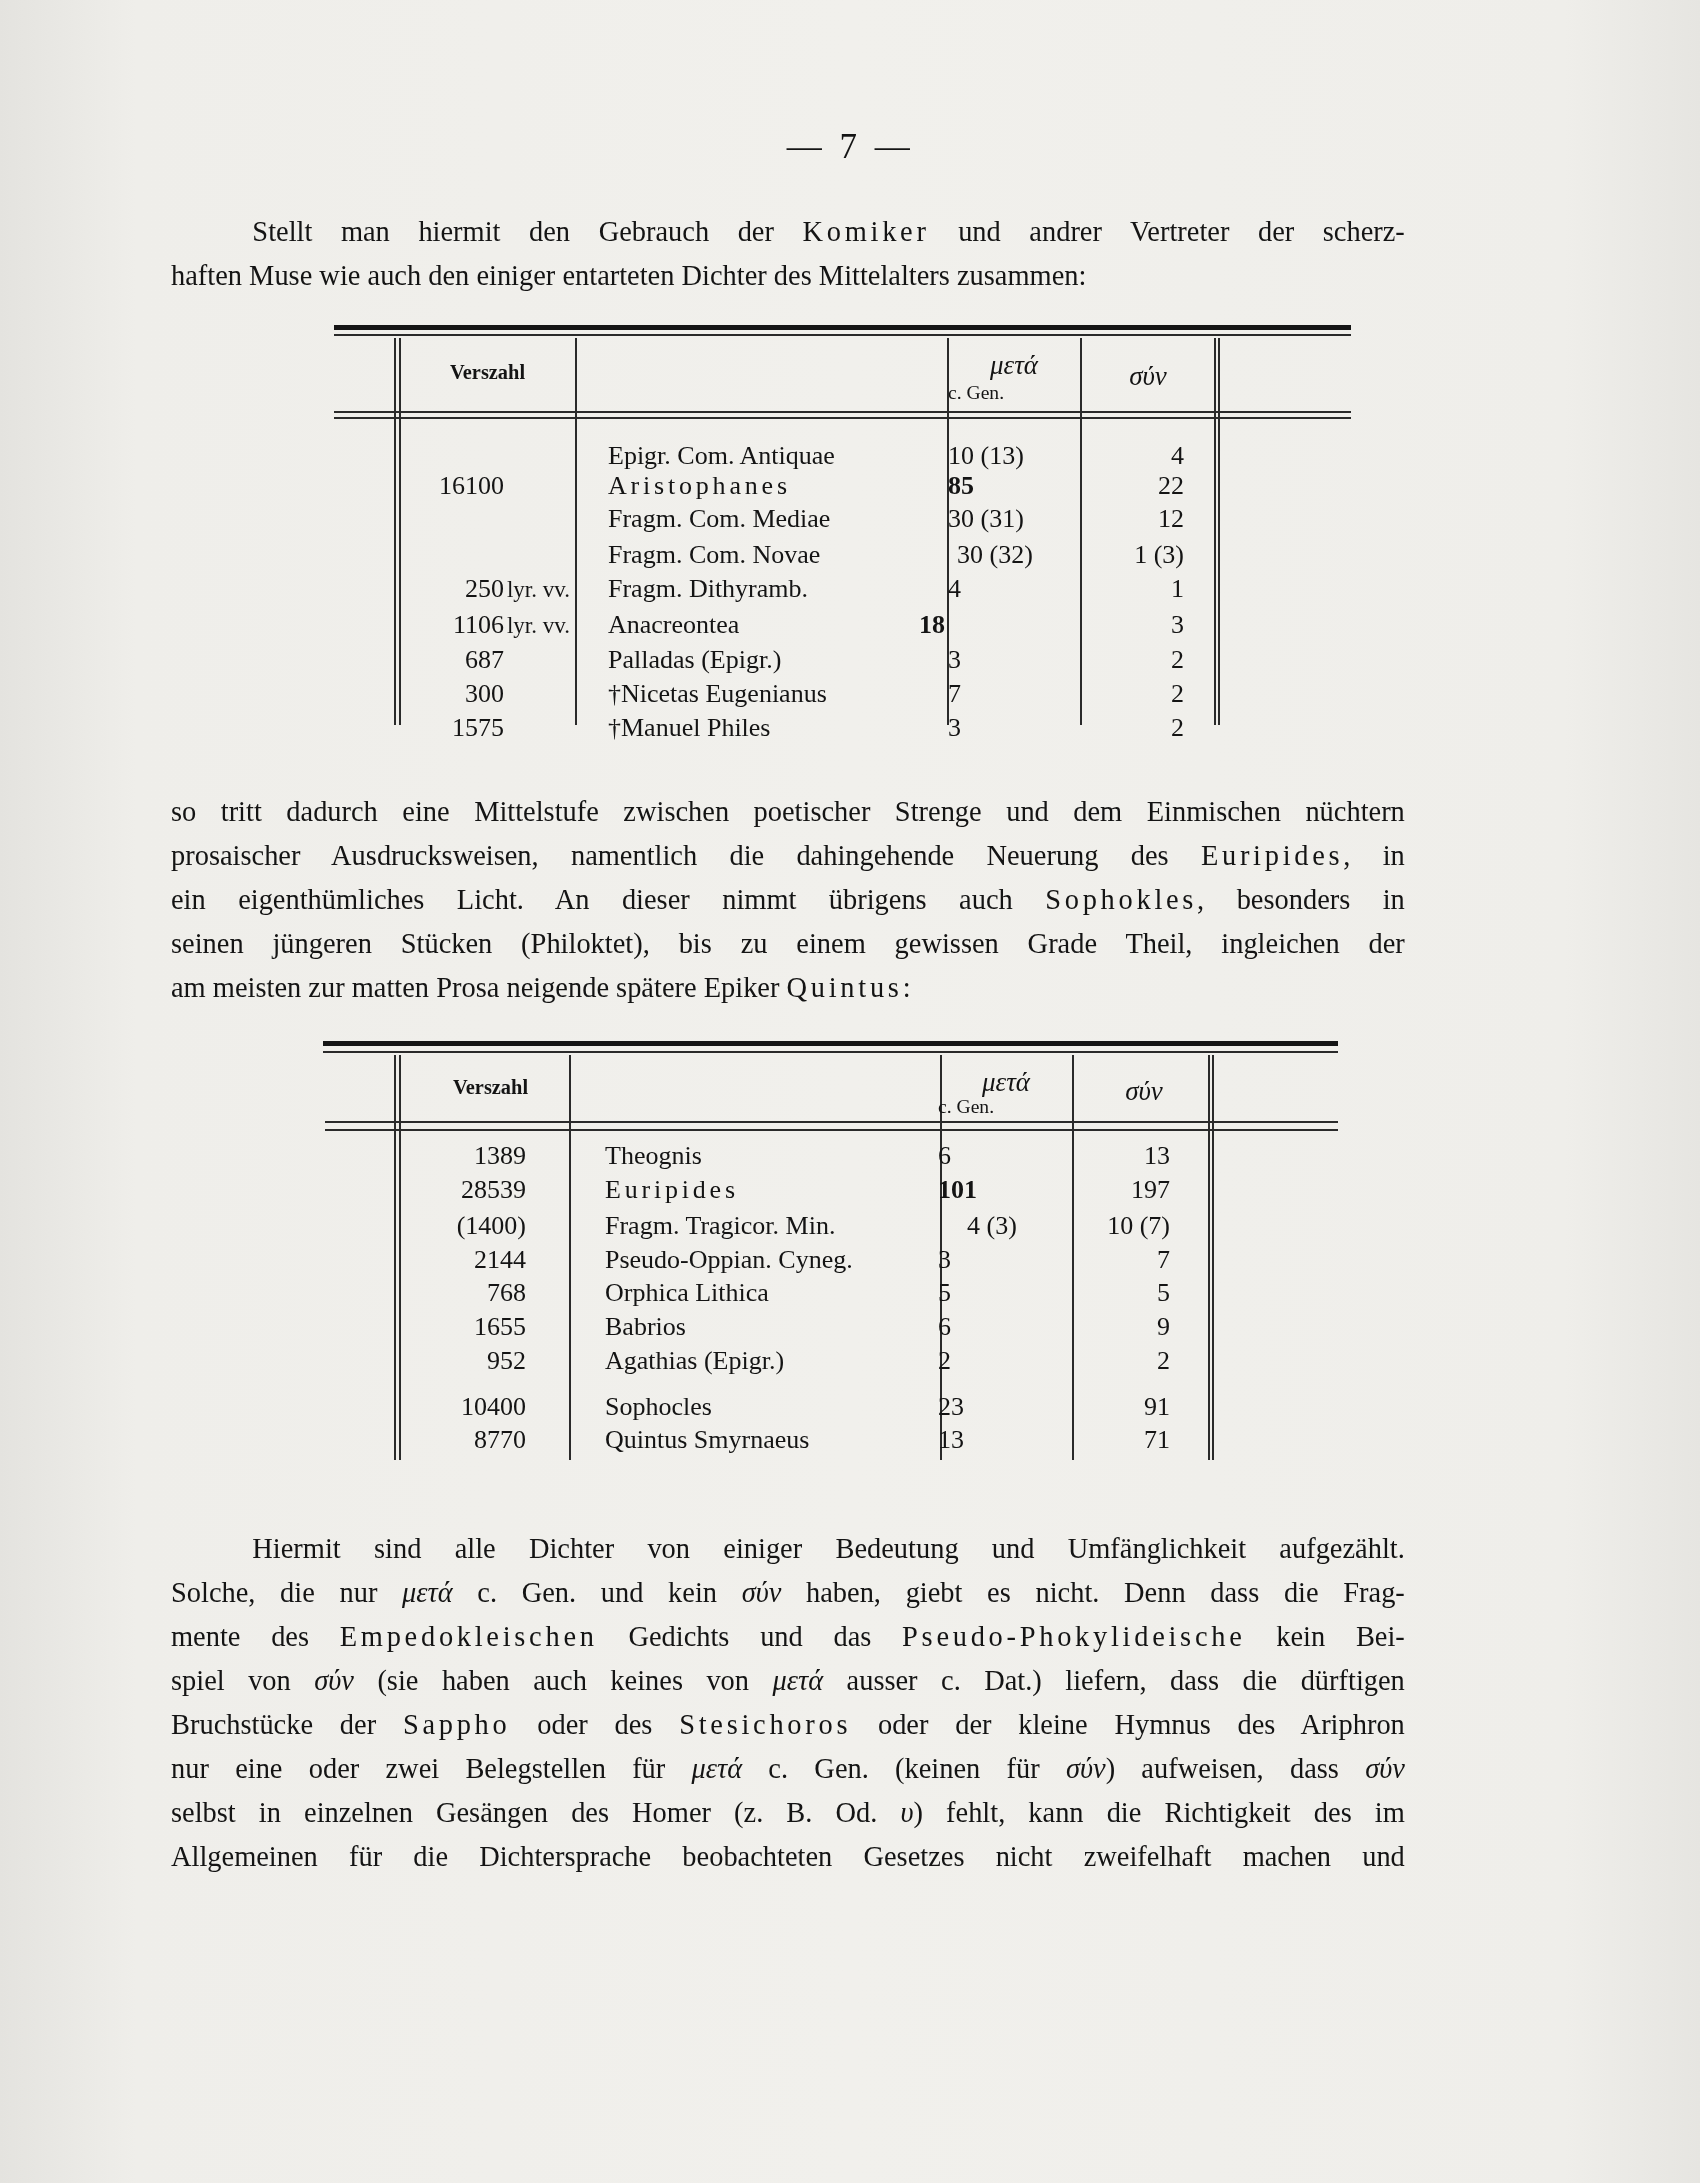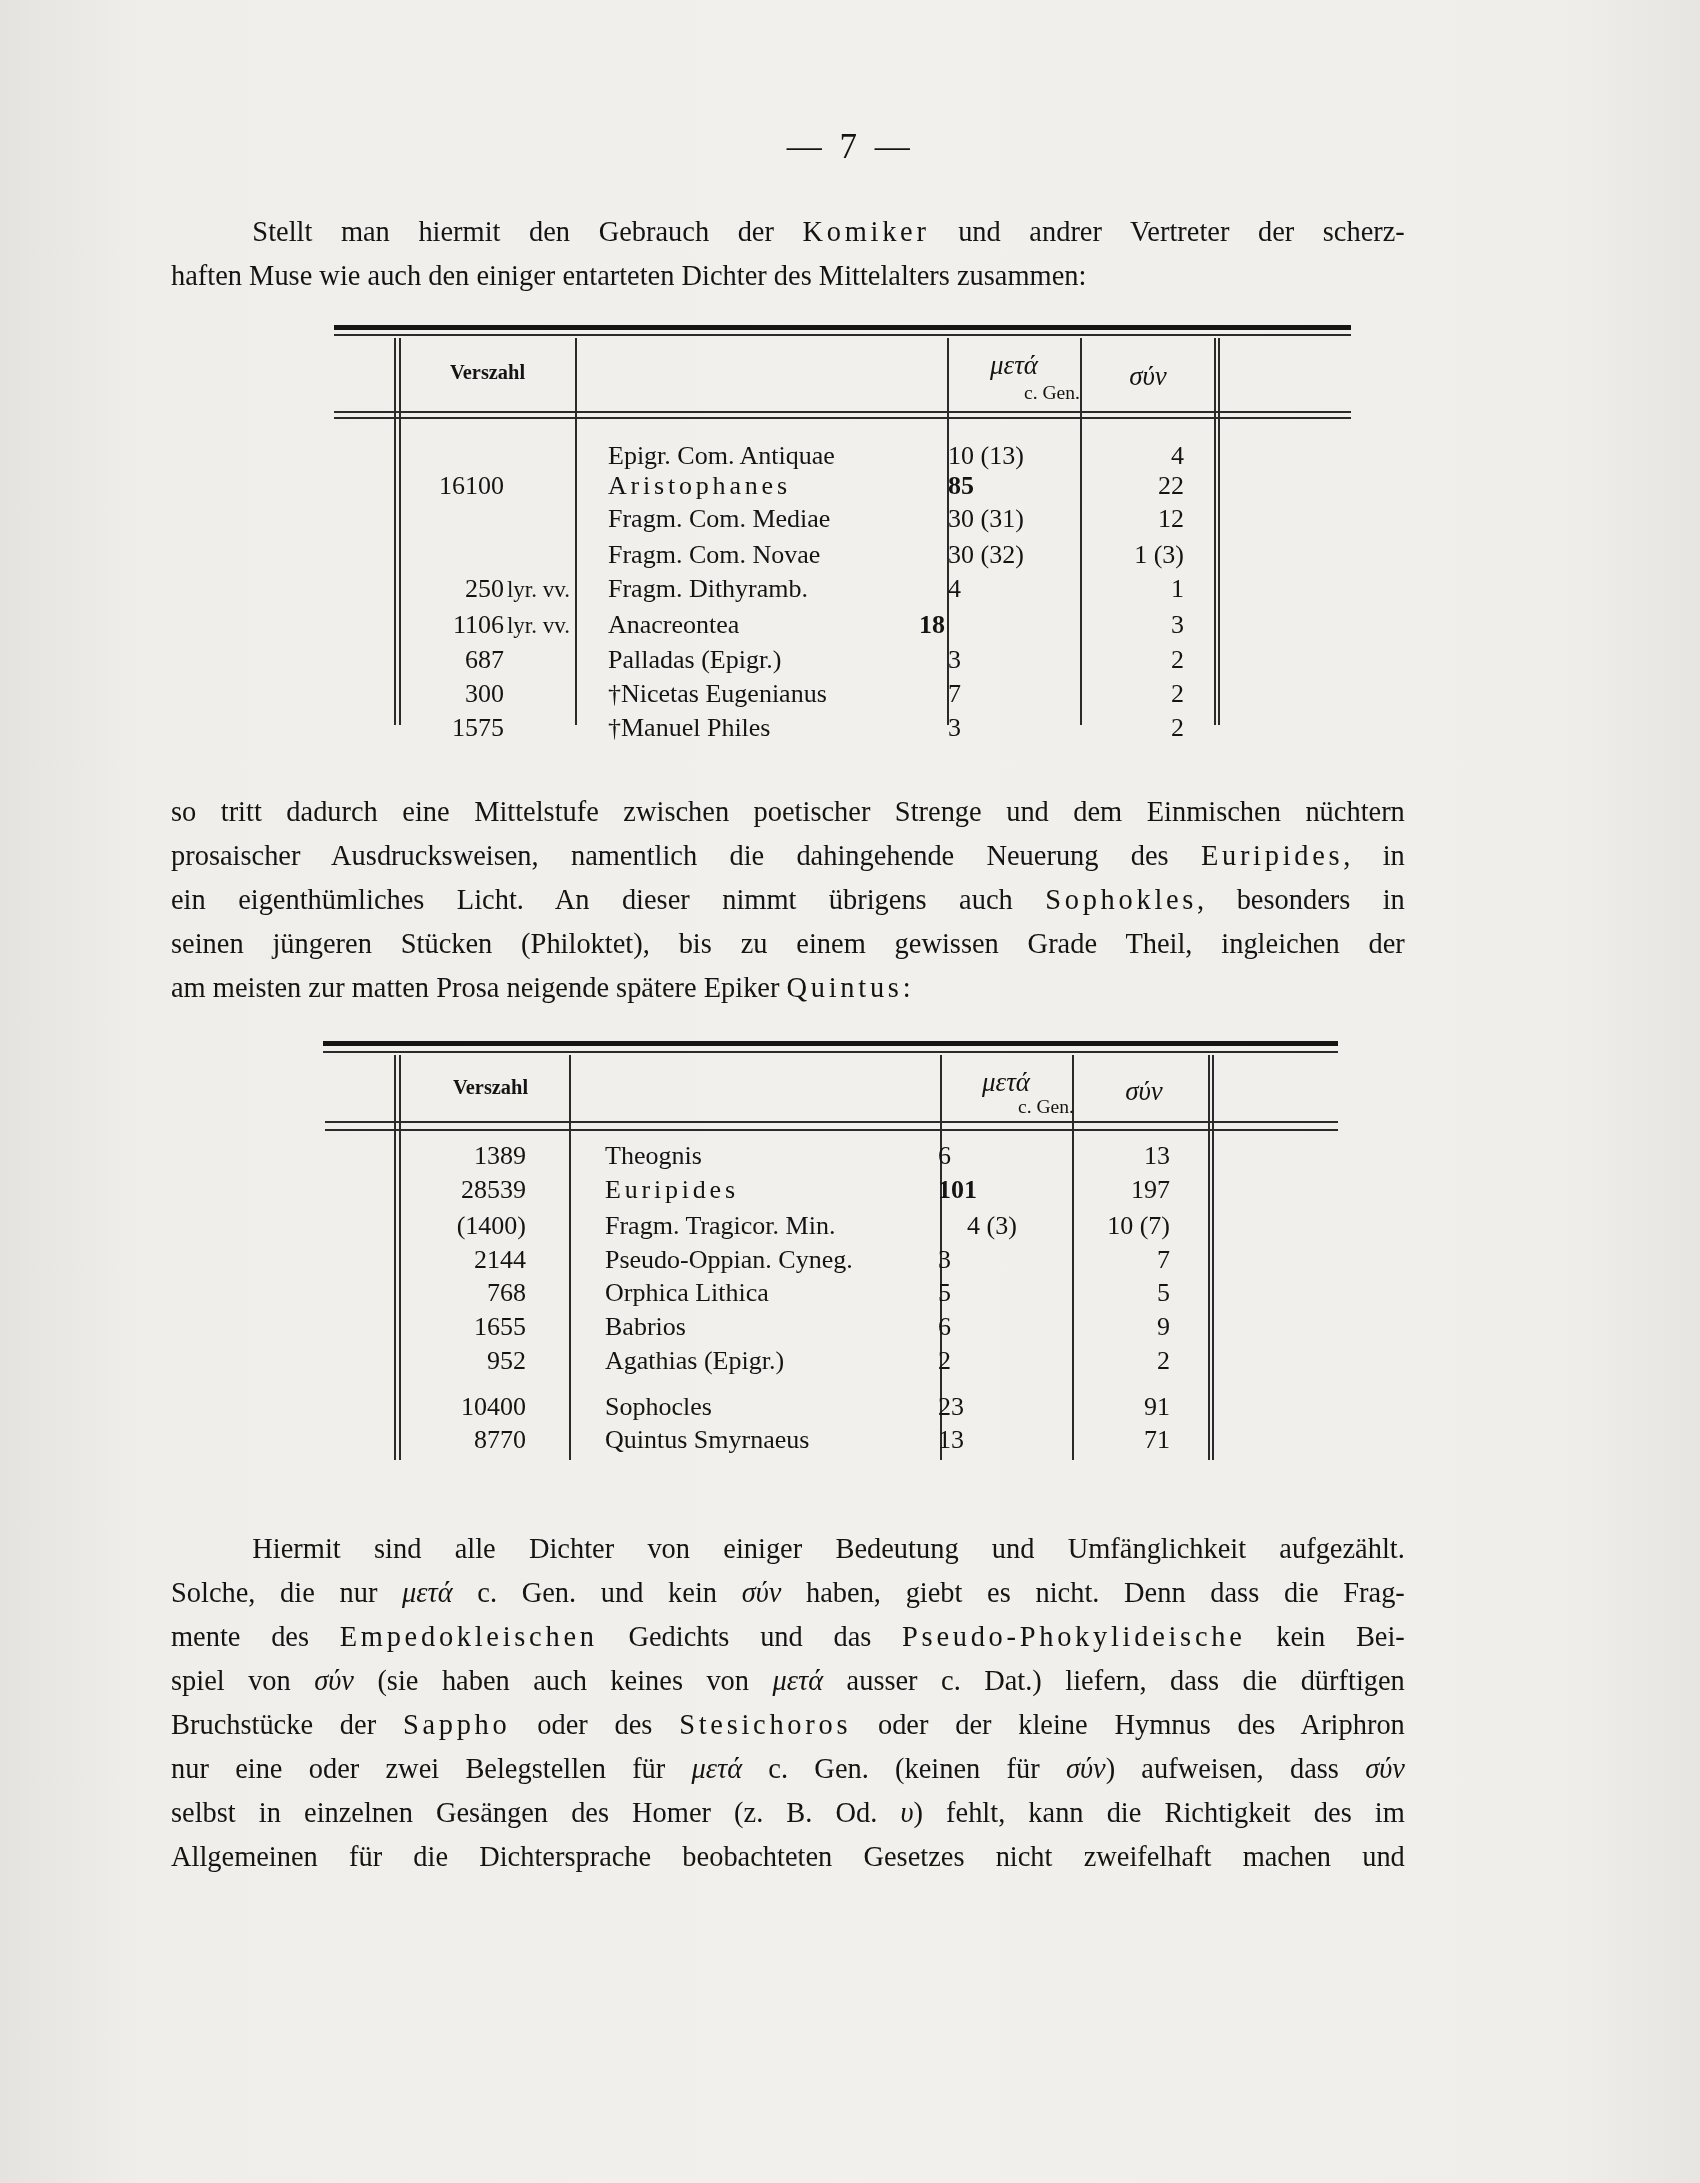--- a/index.html
+++ b/index.html
@@ -31,21 +31,21 @@
   .sp { letter-spacing: 3.8px; }
   .gr { font-style: italic; }
 
   
   .tbl { position: absolute; }
   .rule-thick { position: absolute; height: 5.3px; background: #151515; }
   .rule-thin { position: absolute; height: 1.5px; background: #2a2a2a; }
   .vline { position: absolute; width: 1.5px; background: #2a2a2a; }
   .hd { position: absolute; font-size: 20.4px; font-weight: bold; text-align: center; }
   .hdg { position: absolute; font-size: 27px; font-style: italic; text-align: center; }
-  .hdsm { position: absolute; font-size: 19.6px; text-align: right; }
+  .hdsm { position: absolute; font-size: 19.6px; text-align: left; }
   .row { position: absolute; height: 36px; font-size: 26px; line-height: 36px; }
   .c-vers { position: absolute; text-align: right; }
   .c-vers .lyr { font-size: 23px; margin-left: 3px; }
   .c-name { position: absolute; white-space: nowrap; }
   .c-meta { position: absolute; white-space: nowrap; }
   .c-syn { position: absolute; text-align: right; white-space: nowrap; }
   .bold { font-weight: bold; }
 </style>
 </head>
 <body>
@@ -93,21 +93,21 @@
         </div>
         <div class="row" style="top: 501px; left: 0px;">
           <div class="c-vers" style="left: 400px; width: 170px;"><span></span><span class="lyr" style="visibility: hidden;">lyr. vv.</span></div>
           <div class="c-name" style="left: 608px;">Fragm. Com. Mediae</div>
           <div class="c-meta" style="left: 948px; width: 102px;">30 (31)</div>
           <div class="c-syn" style="left: 1082px; width: 102px;">12</div>
         </div>
         <div class="row" style="top: 537px; left: 0px;">
           <div class="c-vers" style="left: 400px; width: 170px;"><span></span><span class="lyr" style="visibility: hidden;">lyr. vv.</span></div>
           <div class="c-name" style="left: 608px;">Fragm. Com. Novae</div>
-          <div class="c-meta" style="left: 948px; width: 102px;">30 (32)</div>
+          <div class="c-meta" style="left: 948px; width: 102px; padding-left: 9px;">30 (32)</div>
           <div class="c-syn" style="left: 1082px; width: 102px;">1 (3)</div>
         </div>
         <div class="row" style="top: 571px; left: 0px;">
           <div class="c-vers" style="left: 400px; width: 170px;"><span>250</span><span class="lyr">lyr. vv.</span></div>
           <div class="c-name" style="left: 608px;">Fragm. Dithyramb.</div>
           <div class="c-meta" style="left: 948px; width: 102px;">4</div>
           <div class="c-syn" style="left: 1082px; width: 102px;">1</div>
         </div>
         <div class="row" style="top: 607px; left: 0px;">
           <div class="c-vers" style="left: 400px; width: 170px;"><span>1106</span><span class="lyr">lyr. vv.</span></div>

